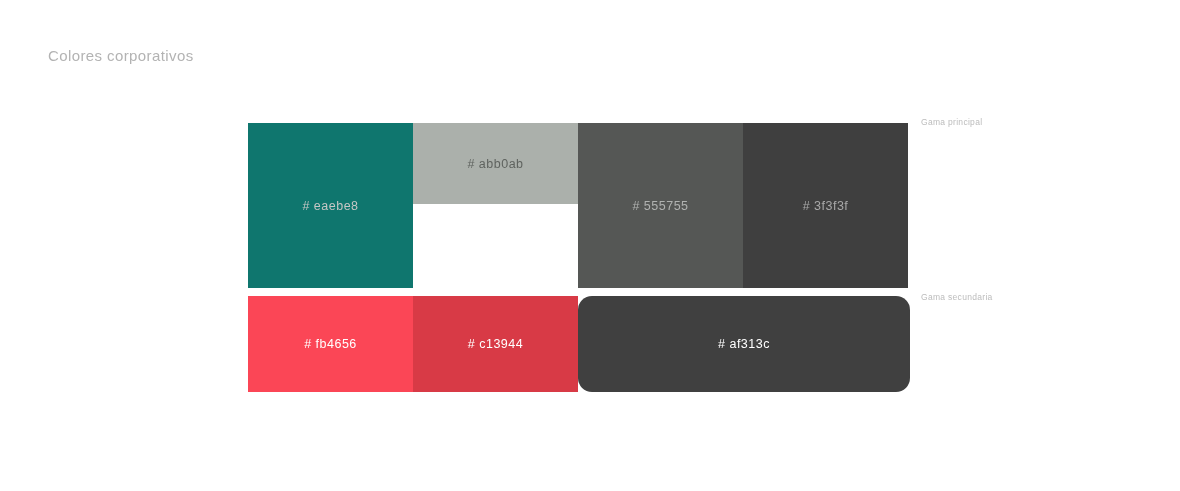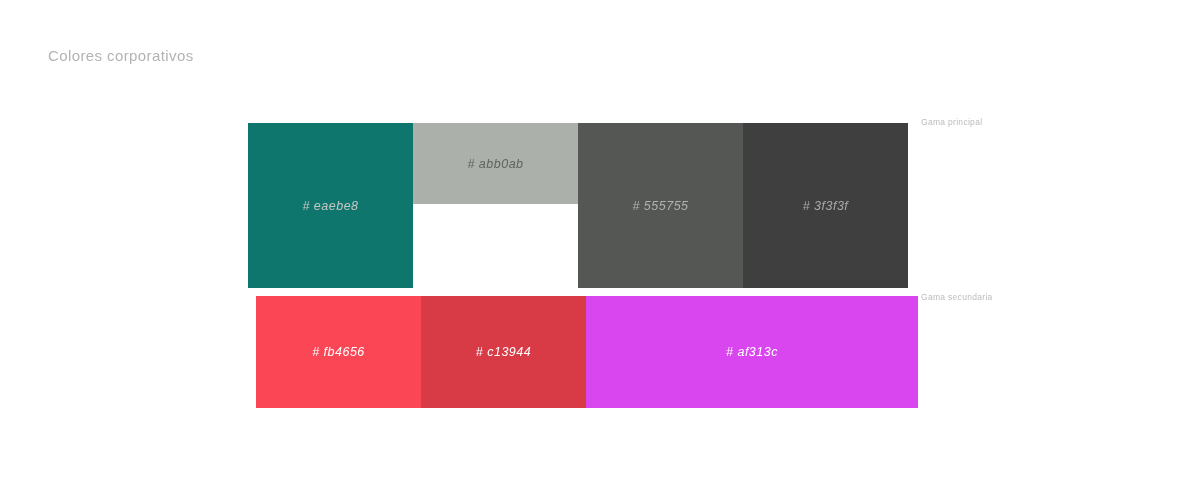--- a/index.html
+++ b/index.html
@@ -38,37 +38,36 @@
   .col { display: flex; flex-direction: column; }
   #col-eaebe8 { width: 165px; }
   #col-split   { width: 165px; }
   #col-555755 { width: 165px; }
   #col-3f3f3f { width: 165px; }
 
   .swatch {
     display: flex;
     align-items: center;
     justify-content: center;
-    font-style: italic;
     font-size: 12.5px;
     letter-spacing: 0.5px;
     white-space: nowrap;
     box-sizing: border-box;
   }
   .swatch-full { height: 100%; }
   .swatch-half-top { height: 81px; }
   .swatch-half-bottom { height: 84px; }
 
   
   #palette-secondary {
     position: absolute;
-    left: 256px;
+    left: 248px;
     top: 296px;
     width: 662px;
-    height: 112px;
+    height: 96px;
     display: flex;
   }
   #sw-fb4656 { width: 165px; }
   #sw-c13944 { width: 165px; }
   #sw-af313c { width: 332px; }
 
   
   .gama-caption {
     position: absolute;
     font-size: 8.5px;
@@ -117,18 +116,18 @@
 <div id="palette-secondary">
 
   <div class="swatch" id="sw-fb4656" style="background:#fb4656;color:#ffffff;">
     <span># fb4656</span>
   </div>
 
   <div class="swatch" id="sw-c13944" style="background:#d83a46;color:#ffffff;">
     <span># c13944</span>
   </div>
 
-  <div class="swatch" id="sw-af313c" style="background:#d946ef;color:#ffffff;">
+  <div class="swatch" id="sw-af313c" style="background:#404040;color:#ffffff;border-radius:14px;">
     <span># af313c</span>
   </div>
 </div>
 
 <div class="gama-caption" id="caption-secundaria">Gama secundaria</div>
 
 </body></html>

